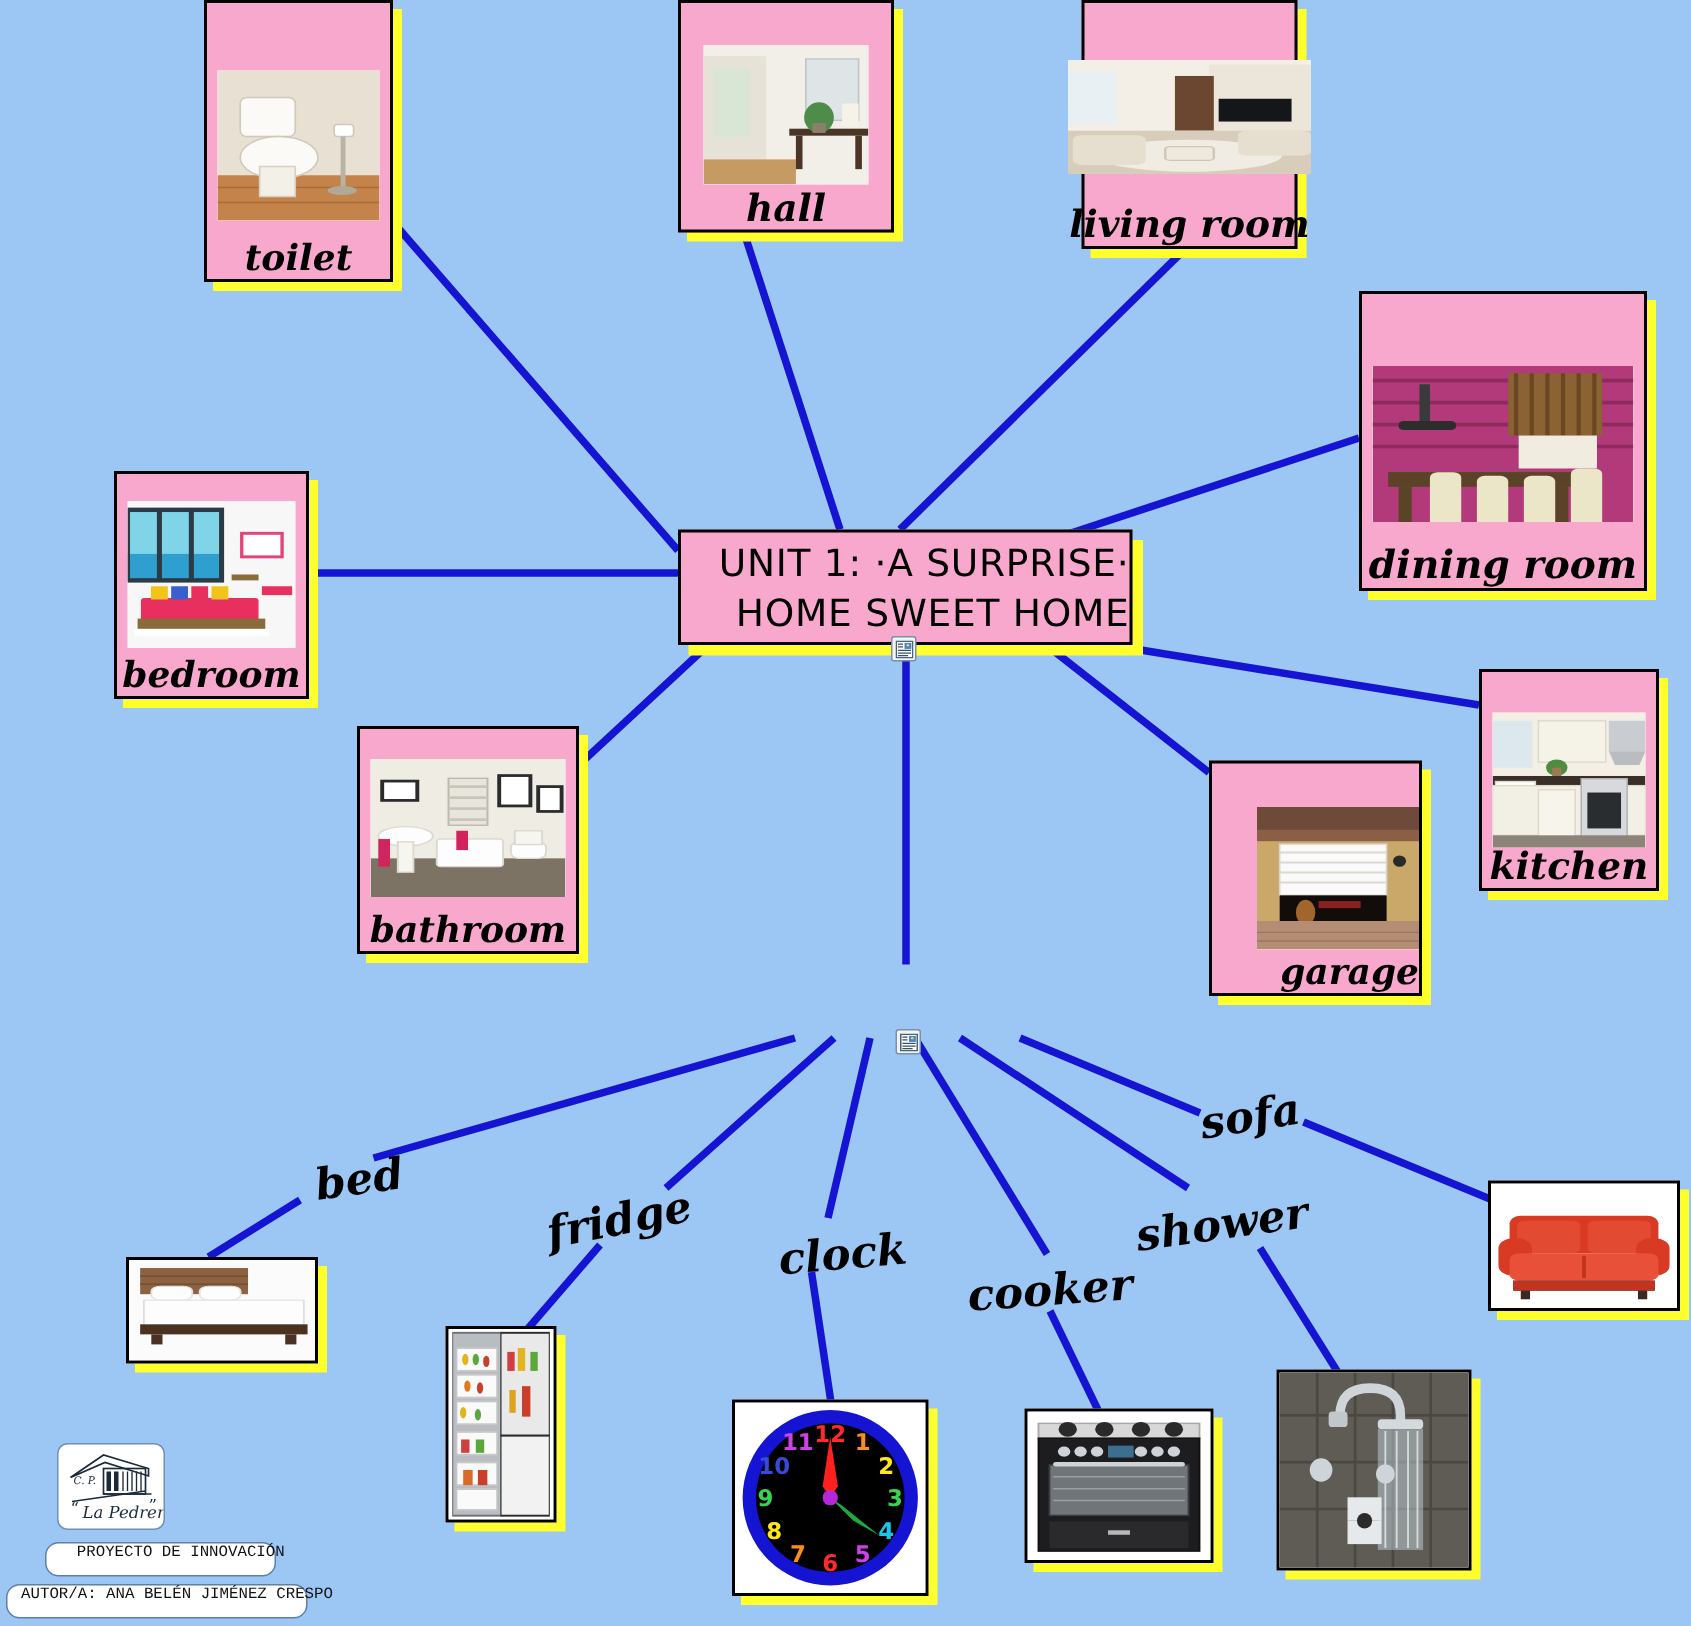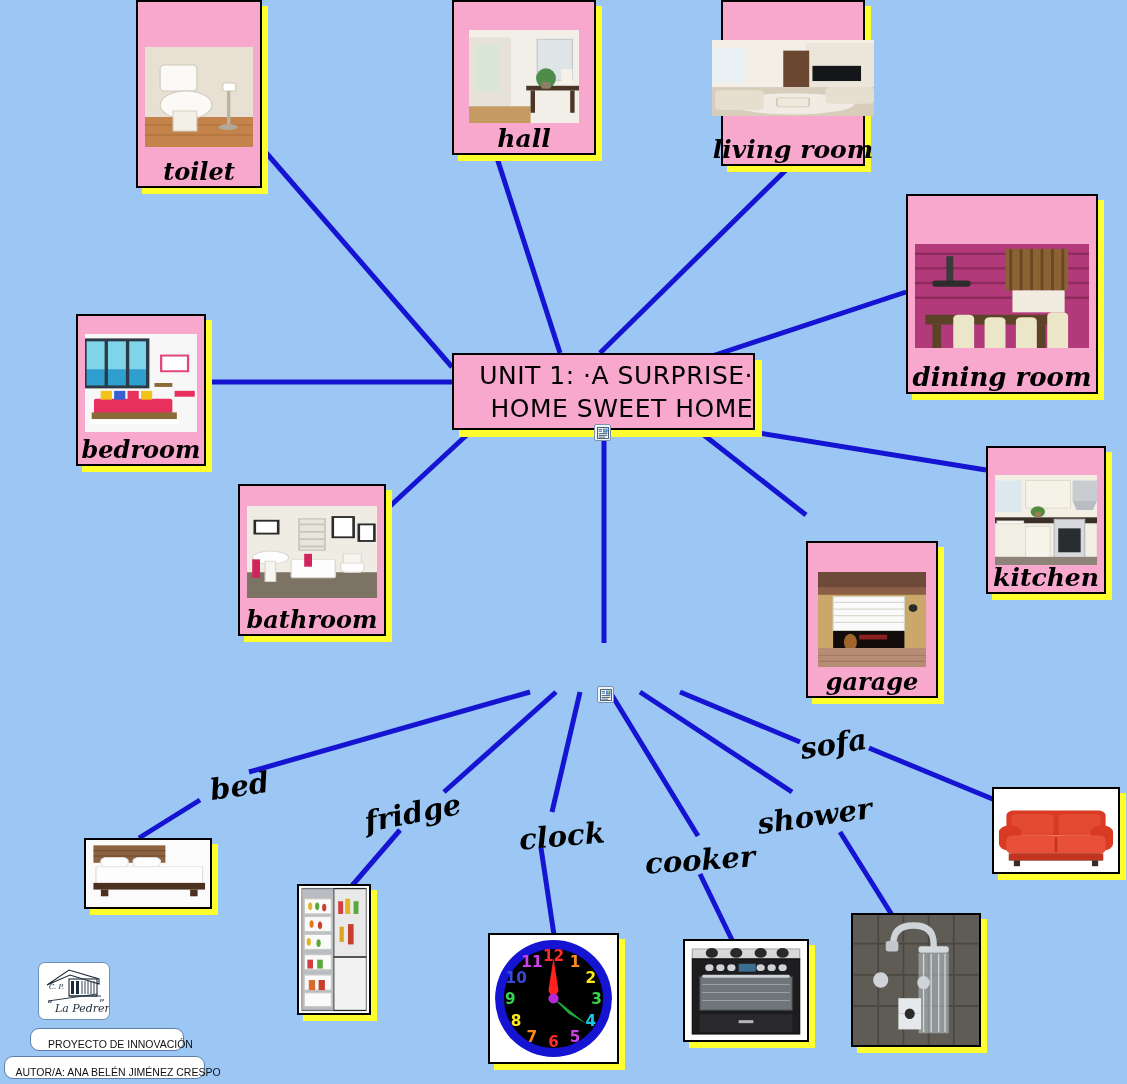--- a/index.html
+++ b/index.html
@@ -123,24 +123,24 @@
     box-sizing: border-box;
     overflow: hidden;
   }
   .pill {
     position: absolute;
     background: #ffffff;
     border: 1px solid #5d7fa8;
     border-radius: 9px;
     box-sizing: border-box;
     display: flex;
-    align-items: flex-end;
+    align-items: flex-start;
     justify-content: center;
     color: #111;
-    font-family: Liberation Sans, sans-serif;
+    font-family: Liberation Mono, monospace;
     white-space: nowrap;
     padding-left: 27px;
   }
   #pill-project { left: 30px; top: 1028px; width: 154px; height: 23px; font-size: 10.5px; }
   #pill-author  { left: 4px;  top: 1056px; width: 201px; height: 23px; font-size: 10.5px; }
 </style>
 </head>
 <body>
 
 <div id="stage">
@@ -335,21 +335,21 @@
               <line x1="40" y1="44" x2="60" y2="44"></line>
             </g>
             <rect x="66" y="12" width="16" height="22" fill="#fff" stroke="#2b2b2b" stroke-width="2"></rect>
             <rect x="86" y="20" width="12" height="18" fill="#fff" stroke="#2b2b2b" stroke-width="2"></rect>
             <rect x="6" y="16" width="18" height="14" fill="#fff" stroke="#2b2b2b" stroke-width="2"></rect>
             <rect x="4" y="58" width="6" height="20" fill="#d0245c"></rect>
             <rect x="44" y="52" width="6" height="14" fill="#d0245c"></rect>
           </svg></div>
         <div class="cap" style="font-size: 24px; margin-top: auto; margin-bottom: 2px;">bathroom</div>
       </div>
-      <div class="card" style="left: 806px; top: 541px; width: 132px; height: 157px;">
+      <div class="card" style="left: 806px; top: 507px; width: 142px; height: 157px; align-items: flex-end;">
         <div style="height: 29px;"></div>
         <div class="thumb" style="height: 95px; width: 108px;"><svg width="108" height="95" viewBox="0 0 100 100" preserveAspectRatio="none">
             <rect width="100" height="100" fill="#c9a86a"></rect>
             <rect x="0" y="0" width="100" height="20" fill="#6e4a3a"></rect>
             <rect x="0" y="16" width="100" height="8" fill="#8a5f45"></rect>
             <rect x="14" y="26" width="66" height="36" fill="#fafafa" stroke="#d8d4cc"></rect>
             <g stroke="#dcd8cf" stroke-width="1.4">
               <line x1="14" y1="32" x2="80" y2="32"></line>
               <line x1="14" y1="39" x2="80" y2="39"></line>
               <line x1="14" y1="46" x2="80" y2="46"></line>

